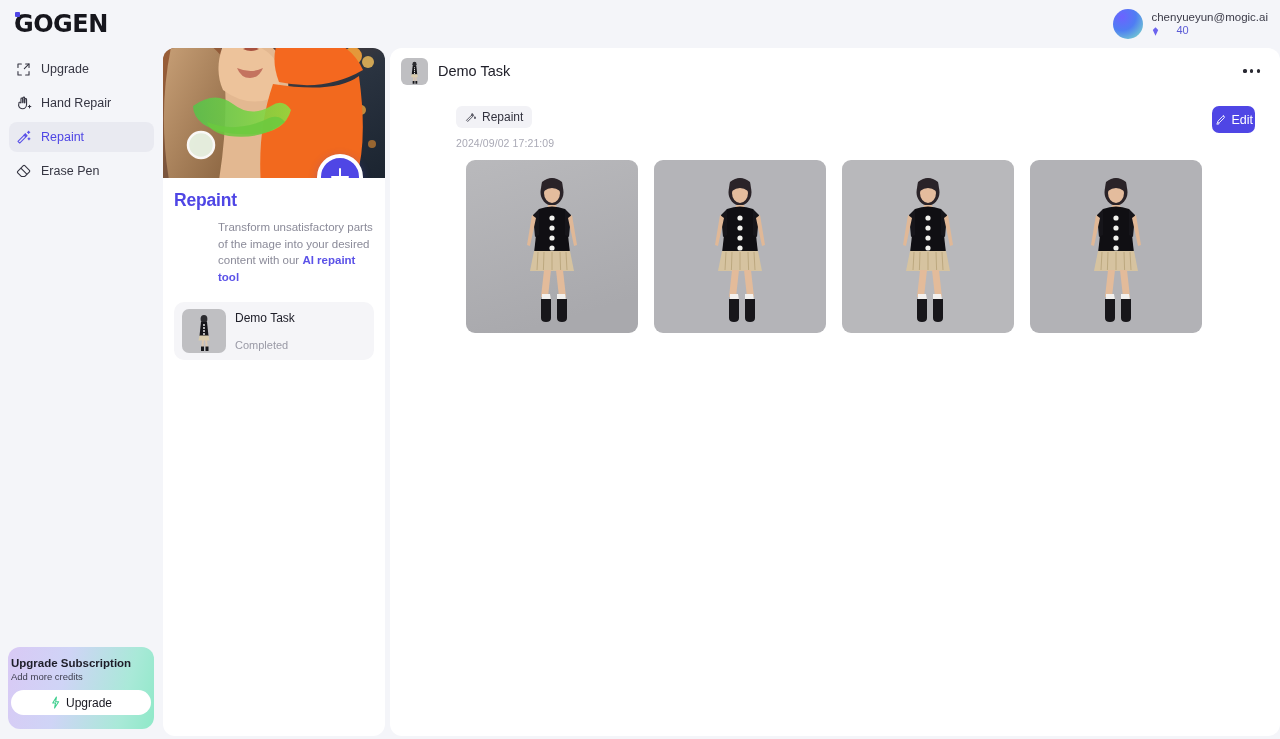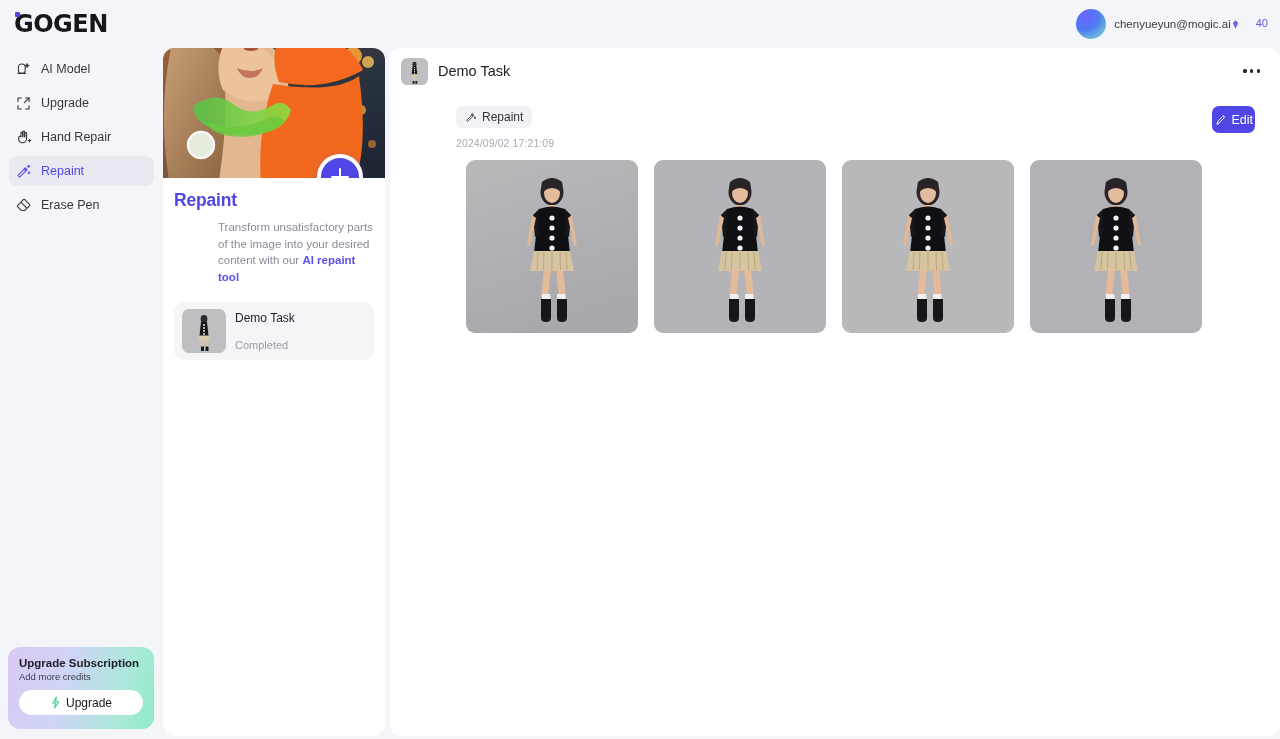--- a/index.html
+++ b/index.html
@@ -25,21 +25,21 @@
   .logo .g1 { position: relative; display: inline-block; }
   .logo .g1::after {
     content: ""; position: absolute; left: 1px; top: 2px;
     width: 5px; height: 5px; background: #4f46e5; border-radius: 1px;
   }
   .account { display: flex; align-items: center; gap: 8px; }
   .avatar {
     width: 30px; height: 30px; border-radius: 50%;
     background: radial-gradient(circle at 30% 25%, #6c63ff 0%, #4f7df3 45%, #7fe6c4 100%);
   }
-  .account-text { display: flex; flex-direction: row; line-height: 1.25; }
+  .account-text { display: flex; flex-direction: column; line-height: 1.25; }
   .account-email { font-size: 11.5px; color: #3b3b48; }
   .credits { font-size: 11px; color: #5b5bd6; display: flex; align-items: center; gap: 16px; }
   .gem { width: 9px; height: 11px; display: block; }
 
   
   .rail {
     position: absolute; top: 48px; left: 0; width: 163px; height: 691px;
     padding-top: 2px;
   }
   .nav-item {
@@ -48,21 +48,21 @@
     border-radius: 8px; cursor: pointer;
     font-size: 12.5px; color: #353542;
   }
   .nav-item .ico { width: 17px; height: 17px; flex: 0 0 17px; display: block; }
   .nav-item.active { background: #e9eaf1; color: #4f46e5; }
   .nav-item.active .ico { color: #5b52e8; }
 
   
   .upgrade-card {
     position: absolute; left: 8px; bottom: 10px; width: 146px; height: 82px;
-    border-radius: 12px; padding: 10px 11px;
+    border-radius: 12px; padding: 10px 3px;
     background: linear-gradient(105deg, #d9c9f5 0%, #cfd4f6 38%, #a9e9d8 78%, #8fe9c8 100%);
   }
   .upgrade-title { font-size: 11.5px; font-weight: 700; color: #1d1d28; }
   .upgrade-sub { font-size: 9.5px; color: #3c3c4c; margin-top: 2px; }
   .upgrade-btn {
     margin-top: 8px; height: 25px; background: #ffffff; border-radius: 20px;
     display: flex; align-items: center; justify-content: center; gap: 5px;
     font-size: 12px; color: #17171f; cursor: pointer; border: none; width: 100%;
     font-family: Liberation Sans, sans-serif;
     text-align: center;
@@ -161,28 +161,20 @@
           <path d="M6 1.2 L9.6 5 L6 12.6 L2.4 5 Z" fill="#6b63ee"></path>
         </svg>
         <span>40</span>
       </span>
     </div>
   </div>
 </div>
 
 <div class="rail">
 
-  <div class="nav-item">
-    <svg class="ico" viewBox="0 0 20 20" fill="none" stroke="currentColor" stroke-width="1.3" stroke-linecap="round" stroke-linejoin="round">
-      <path d="M4 7.5 a4 4 0 0 1 8 0 v3 a4 4 0 0 1 -8 0 z"></path>
-      <path d="M14.2 3.2 l.6 1.6 1.6 .6 -1.6 .6 -.6 1.6 -.6 -1.6 -1.6 -.6 1.6 -.6 z"></path>
-      <path d="M3.5 14.5 h9"></path>
-    </svg>
-    <span>AI Model</span>
-  </div>
 
   <div class="nav-item">
     <svg class="ico" viewBox="0 0 20 20" fill="none" stroke="currentColor" stroke-width="1.3" stroke-linecap="round" stroke-linejoin="round">
       <path d="M3.5 7.5 v-4 h4"></path>
       <path d="M16.5 12.5 v4 h-4"></path>
       <path d="M3.5 12.5 v4 h4"></path>
       <path d="M11 9 l5.5 -5.5"></path>
       <path d="M12.5 3.5 h4 v4"></path>
     </svg>
     <span>Upgrade</span>

